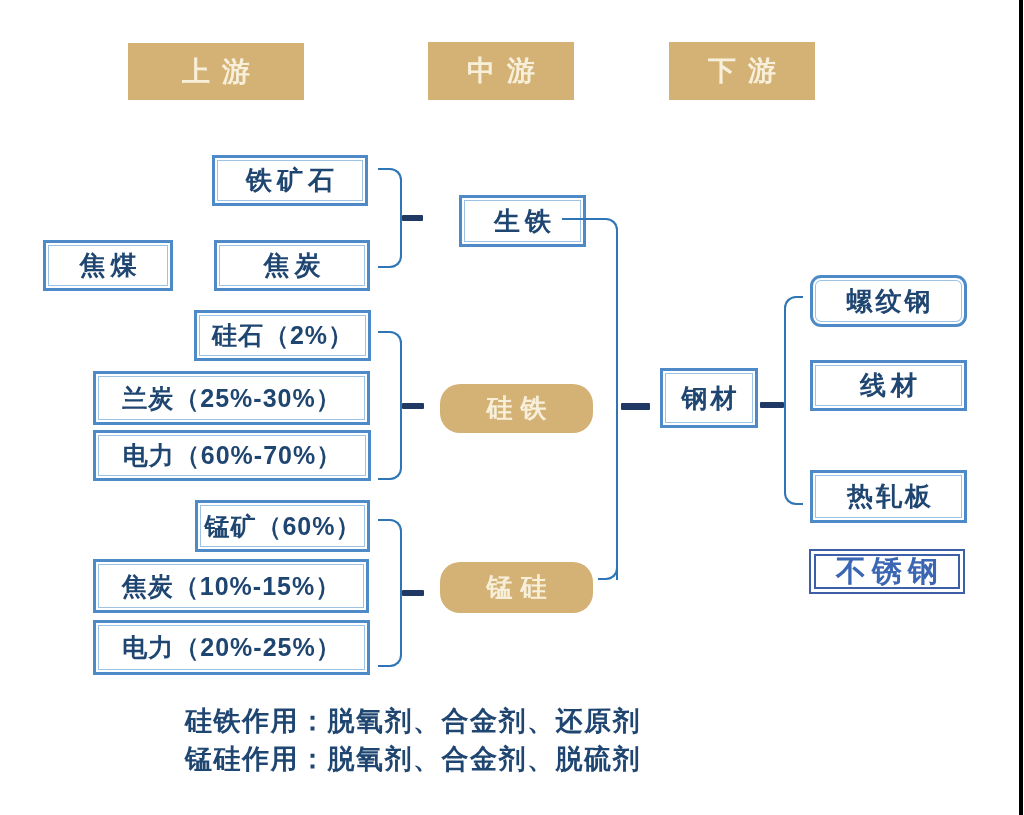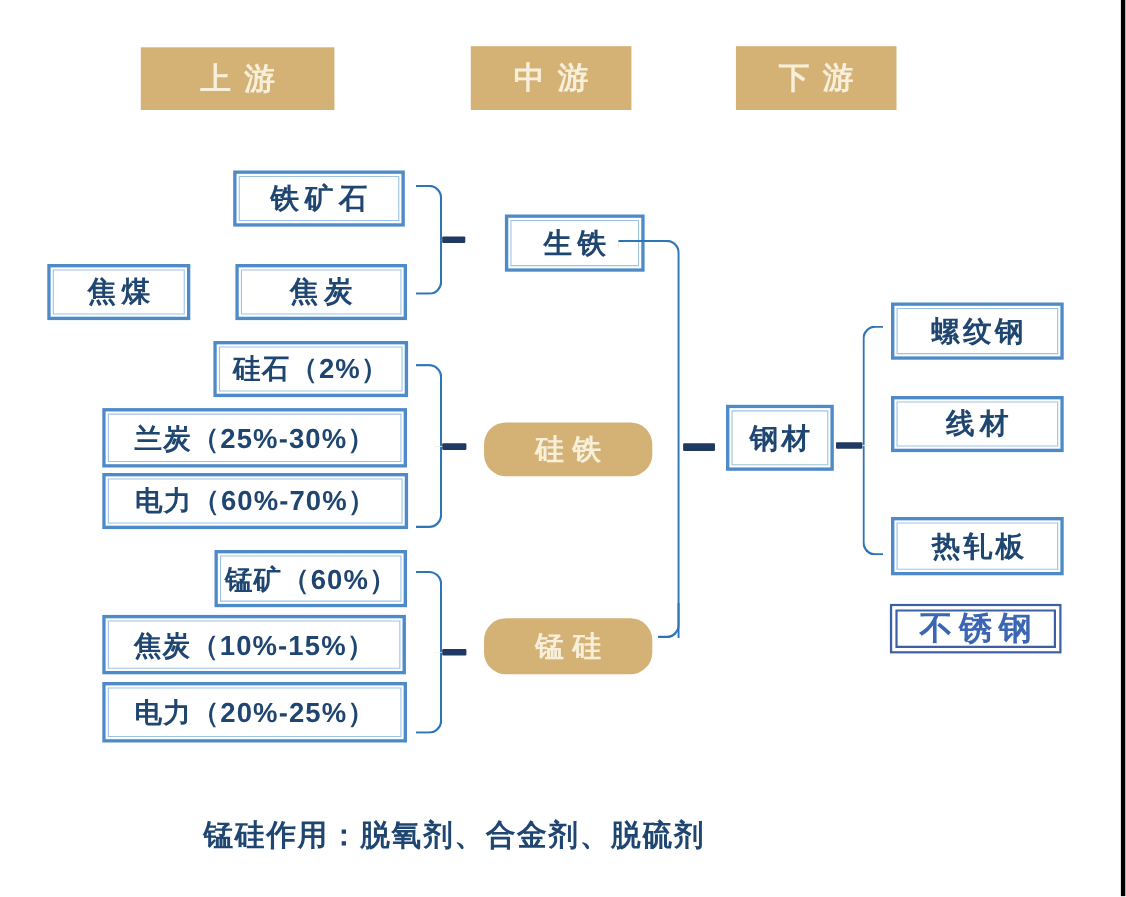--- a/index.html
+++ b/index.html
@@ -62,21 +62,21 @@
 
   <div class="abs wbox pbox" style="left:195px;top:500px;width:175px;height:52px;">锰矿（60%）</div>
   <div class="abs wbox pbox" style="left:93px;top:559px;width:276px;height:54px;">焦炭（10%-15%）</div>
   <div class="abs wbox pbox" style="left:93px;top:620px;width:277px;height:55px;">电力（20%-25%）</div>
 
   <div class="abs wbox" style="left:436px;top:195px;width:127px;height:52px;margin-left:23px;">生铁</div>
   <div class="abs tbox" style="left:440px;top:384px;width:153px;height:49px;">硅铁</div>
   <div class="abs tbox" style="left:440px;top:562px;width:153px;height:51px;">锰硅</div>
   <div class="abs wbox" style="left:660px;top:368px;width:98px;height:60px;letter-spacing:3px;padding-left:3px;">钢材</div>
 
-  <div class="abs wbox" style="left:810px;top:275px;width:157px;height:52px;letter-spacing:3px;padding-left:3px;">螺纹钢</div>
+  <div class="abs wbox" style="left:810px;top:275px;width:157px;height:52px;letter-spacing:3px;padding-left:3px;border-radius:11px;">螺纹钢</div>
   <div class="abs wbox" style="left:810px;top:360px;width:157px;height:51px;">线材</div>
   <div class="abs wbox" style="left:810px;top:470px;width:157px;height:53px;letter-spacing:3px;padding-left:4px;">热轧板</div>
   <div class="abs dbox" style="left:809px;top:549px;width:156px;height:45px;">不锈钢</div>
 
   <div class="abs brc-u" style="left:378px;top:168px;width:24px;height:51px;"></div>
   <div class="abs brc-d" style="left:378px;top:219px;width:24px;height:49px;"></div>
   <div class="abs tick" style="left:402px;top:215px;width:21px;height:6px;"></div>
 
   <div class="abs brc-u" style="left:378px;top:331px;width:24px;height:75px;"></div>
   <div class="abs brc-d" style="left:378px;top:406px;width:24px;height:74px;"></div>
@@ -87,17 +87,18 @@
   <div class="abs tick" style="left:402px;top:590px;width:22px;height:6px;"></div>
 
   <div class="abs brc-u" style="left:562px;top:218px;width:56px;height:362px;"></div>
   <div class="abs brc-d" style="left:598px;top:548px;width:20px;height:32px;"></div>
   <div class="abs tick" style="left:621px;top:403px;width:29px;height:7px;"></div>
 
   <div class="abs brc-ul" style="left:784px;top:296px;width:19px;height:109px;"></div>
   <div class="abs brc-dl" style="left:784px;top:405px;width:19px;height:100px;"></div>
   <div class="abs tick" style="left:760px;top:402px;width:24px;height:6px;"></div>
 
+  <div class="abs note" style="left:185px;top:703px;">硅铁作用：脱氧剂、合金剂、还原剂</div>
   <div class="abs note" style="left:185px;top:741px;">锰硅作用：脱氧剂、合金剂、脱硫剂</div>
 
   <div class="abs edge-line" style="left:1019px;top:0px;width:4px;height:815px;"></div>
 
 </div>
 
 </body></html>

